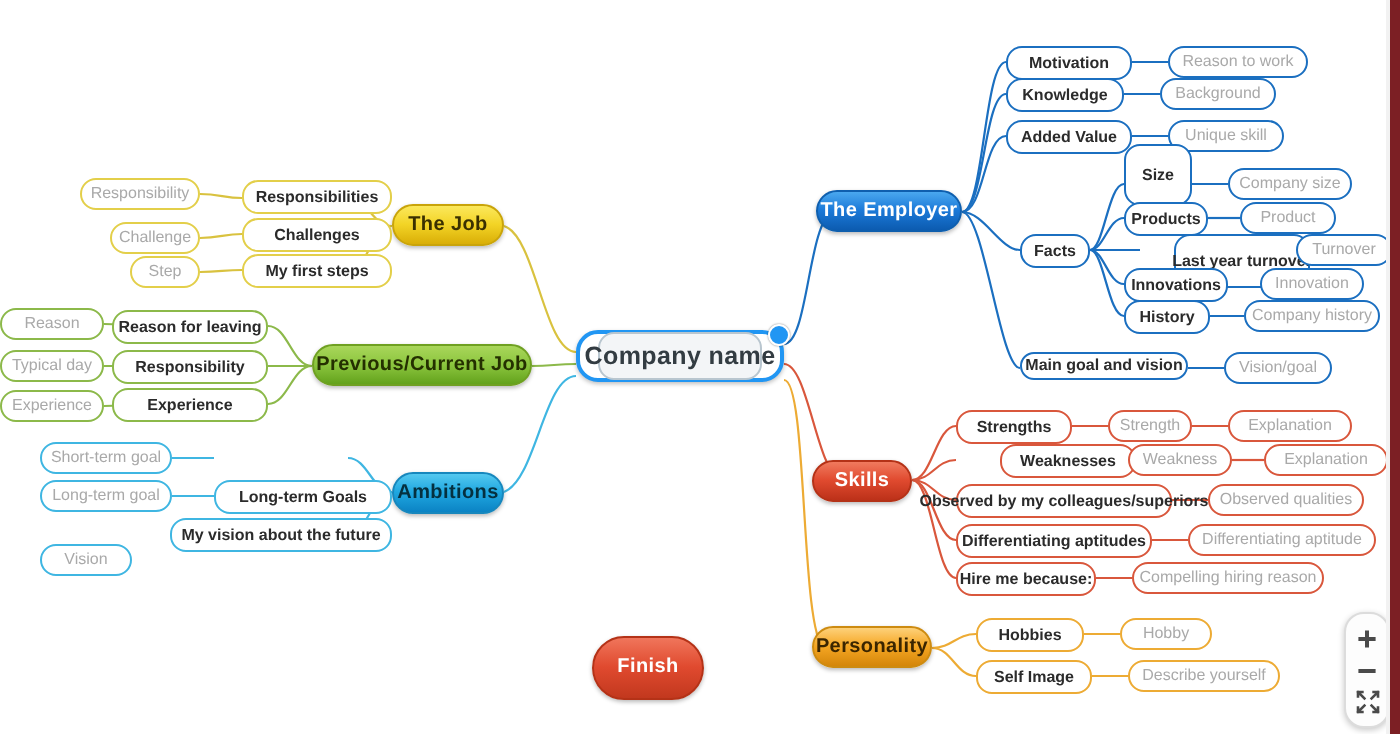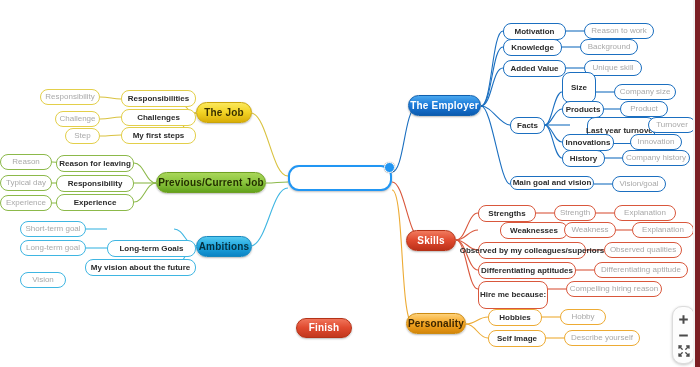--- a/index.html
+++ b/index.html
@@ -142,20 +142,21 @@
         <path d="M392,190 C404,190 400,316 412,324"></path>
         <path d="M466,324 C476,324 478,317 488,317"></path>
         <path d="M466,324 C476,324 478,338 488,338"></path>
         <path d="M542,317 C550,317 552,317 560,317"></path>
         <path d="M546,338 C554,338 556,338 564,338"></path>
       </g>
     </g>
   </svg>
 
   <div class="node central" style="left:288px;top:165px;width:104px;height:26px;">
+    <div class="inner">Company name</div>
     <div class="handle" style="right:-5px;top:-5px;"></div>
   </div>
 
   <div class="node pill job" style="left:196px;top:102px;width:56px;height:21px;">The Job</div>
 
   <div class="node box lvl1 c-yellow" style="left:121px;top:90px;width:75px;height:17px;">Responsibilities</div>
   <div class="node box lvl1 c-yellow" style="left:121px;top:109px;width:75px;height:17px;">Challenges</div>
   <div class="node box lvl1 c-yellow" style="left:121px;top:127px;width:75px;height:17px;">My first steps</div>
 
   <div class="node box lvl2 c-yellow" style="left:40px;top:89px;width:60px;height:16px;">Responsibility</div>
@@ -205,40 +206,40 @@
   <div class="node box lvl2 c-blue" style="left:648px;top:117px;width:48px;height:16px;">Turnover</div>
   <div class="node box lvl2 c-blue" style="left:630px;top:134px;width:52px;height:16px;">Innovation</div>
   <div class="node box lvl2 c-blue" style="left:622px;top:150px;width:68px;height:16px;">Company history</div>
 
   <div class="node pill skills" style="left:406px;top:230px;width:50px;height:21px;">Skills</div>
 
   <div class="node box lvl1 c-red" style="left:478px;top:205px;width:58px;height:17px;">Strengths</div>
   <div class="node box lvl1 c-red" style="left:500px;top:222px;width:68px;height:17px;">Weaknesses</div>
   <div class="node box lvl1 c-red" style="left:478px;top:242px;width:108px;height:17px;">Observed by my colleagues/superiors</div>
   <div class="node box lvl1 c-red" style="left:478px;top:262px;width:98px;height:17px;">Differentiating aptitudes</div>
-  <div class="node box lvl1 c-red" style="left:478px;top:281px;width:70px;height:28px;">Hire me because:</div>
+  <div class="node box lvl1 c-red" style="left:478px;top:281px;width:70px;height:17px;">Hire me because:</div>
 
   <div class="node box lvl2 c-red" style="left:554px;top:205px;width:42px;height:16px;">Strength</div>
   <div class="node box lvl2 c-red" style="left:564px;top:222px;width:52px;height:16px;">Weakness</div>
   <div class="node box lvl2 c-red" style="left:604px;top:242px;width:78px;height:16px;">Observed qualities</div>
   <div class="node box lvl2 c-red" style="left:594px;top:262px;width:94px;height:16px;">Differentiating aptitude</div>
   <div class="node box lvl2 c-red" style="left:566px;top:281px;width:96px;height:16px;">Compelling hiring reason</div>
 
   <div class="node box lvl3 c-red" style="left:614px;top:205px;width:62px;height:16px;">Explanation</div>
   <div class="node box lvl3 c-red" style="left:632px;top:222px;width:62px;height:16px;">Explanation</div>
 
   <div class="node pill pers" style="left:406px;top:313px;width:60px;height:21px;">Personality</div>
 
   <div class="node box lvl1 c-orange" style="left:488px;top:309px;width:54px;height:17px;">Hobbies</div>
   <div class="node box lvl1 c-orange" style="left:488px;top:330px;width:58px;height:17px;">Self Image</div>
 
   <div class="node box lvl2 c-orange" style="left:560px;top:309px;width:46px;height:16px;">Hobby</div>
   <div class="node box lvl2 c-orange" style="left:564px;top:330px;width:76px;height:16px;">Describe yourself</div>
 
-  <div class="node pill finish" style="left:296px;top:318px;width:56px;height:20px;">Finish</div>
+  <div class="node pill finish" style="left:296px;top:318px;width:56px;height:32px;">Finish</div>
 
   <div class="zoomctl" style="left:672px;top:306px;">
     <div class="zbtn">
       <svg width="11" height="11" viewBox="0 0 11 11">
         <path d="M5.5,1.2 L5.5,9.8 M1.2,5.5 L9.8,5.5" stroke="#4a4a4a" stroke-width="2" stroke-linecap="butt"></path>
       </svg>
     </div>
     <div class="zbtn">
       <svg width="11" height="11" viewBox="0 0 11 11">
         <path d="M1.2,5.5 L9.8,5.5" stroke="#4a4a4a" stroke-width="2" stroke-linecap="butt"></path>

